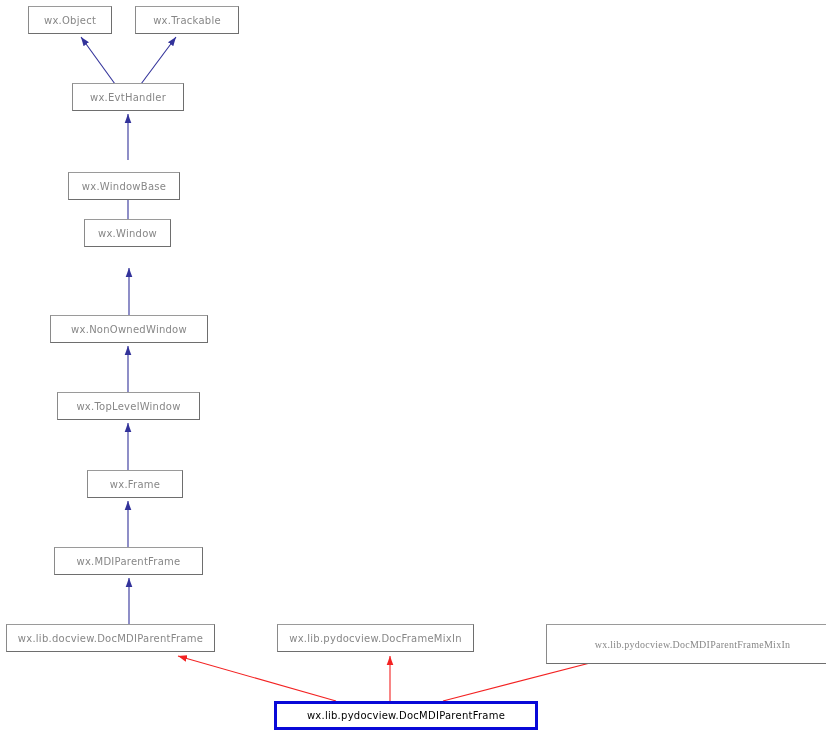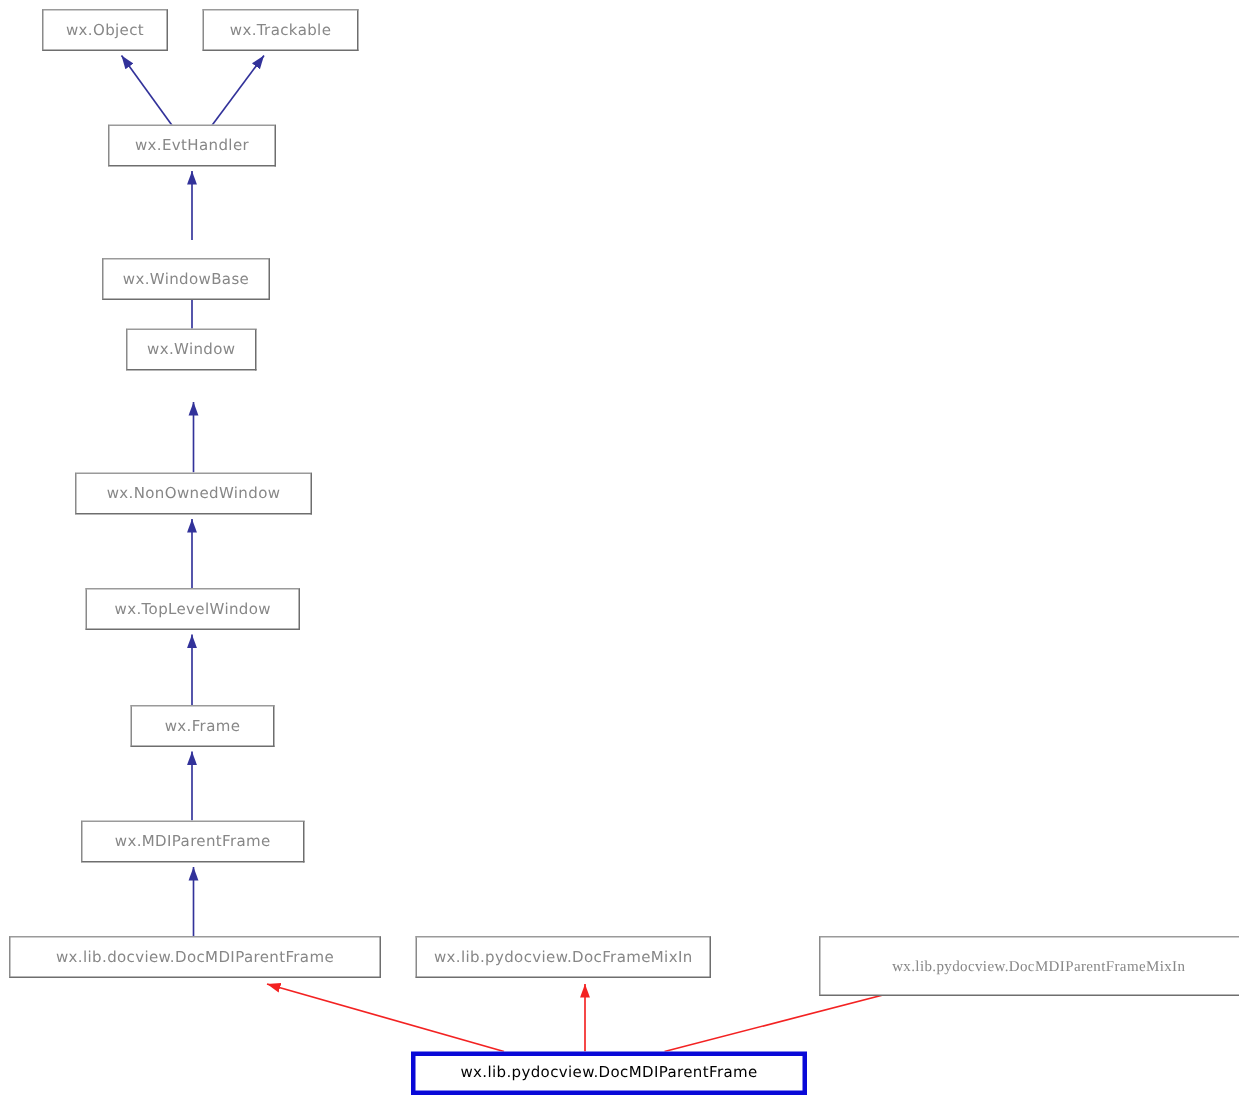--- a/index.html
+++ b/index.html
@@ -91,21 +91,21 @@
       </div>
       <div class="node" style="left: 57px; top: 392px; width: 143px; height: 28px;">
         <span>wx.TopLevelWindow</span>
       </div>
       <div class="node" style="left: 87px; top: 470px; width: 96px; height: 28px;">
         <span>wx.Frame</span>
       </div>
       <div class="node" style="left: 54px; top: 547px; width: 149px; height: 28px;">
         <span>wx.MDIParentFrame</span>
       </div>
-      <div class="node" style="left: 6px; top: 624px; width: 248px; height: 28px;">
+      <div class="node" style="left: 6px; top: 624px; width: 209px; height: 28px;">
         <span>wx.lib.docview.DocMDIParentFrame</span>
       </div>
       <div class="node" style="left: 277px; top: 624px; width: 197px; height: 28px; justify-content: center;">
         <span>wx.lib.pydocview.DocFrameMixIn</span>
       </div>
       <div class="node" style="left: 546px; top: 624px; width: 293px; height: 40px; font-family: Liberation Serif, serif;">
         <span>wx.lib.pydocview.DocMDIParentFrameMixIn</span>
       </div>
       <div class="node selected" style="left: 274px; top: 701px; width: 264px; height: 29px;">
         <span>wx.lib.pydocview.DocMDIParentFrame</span>

